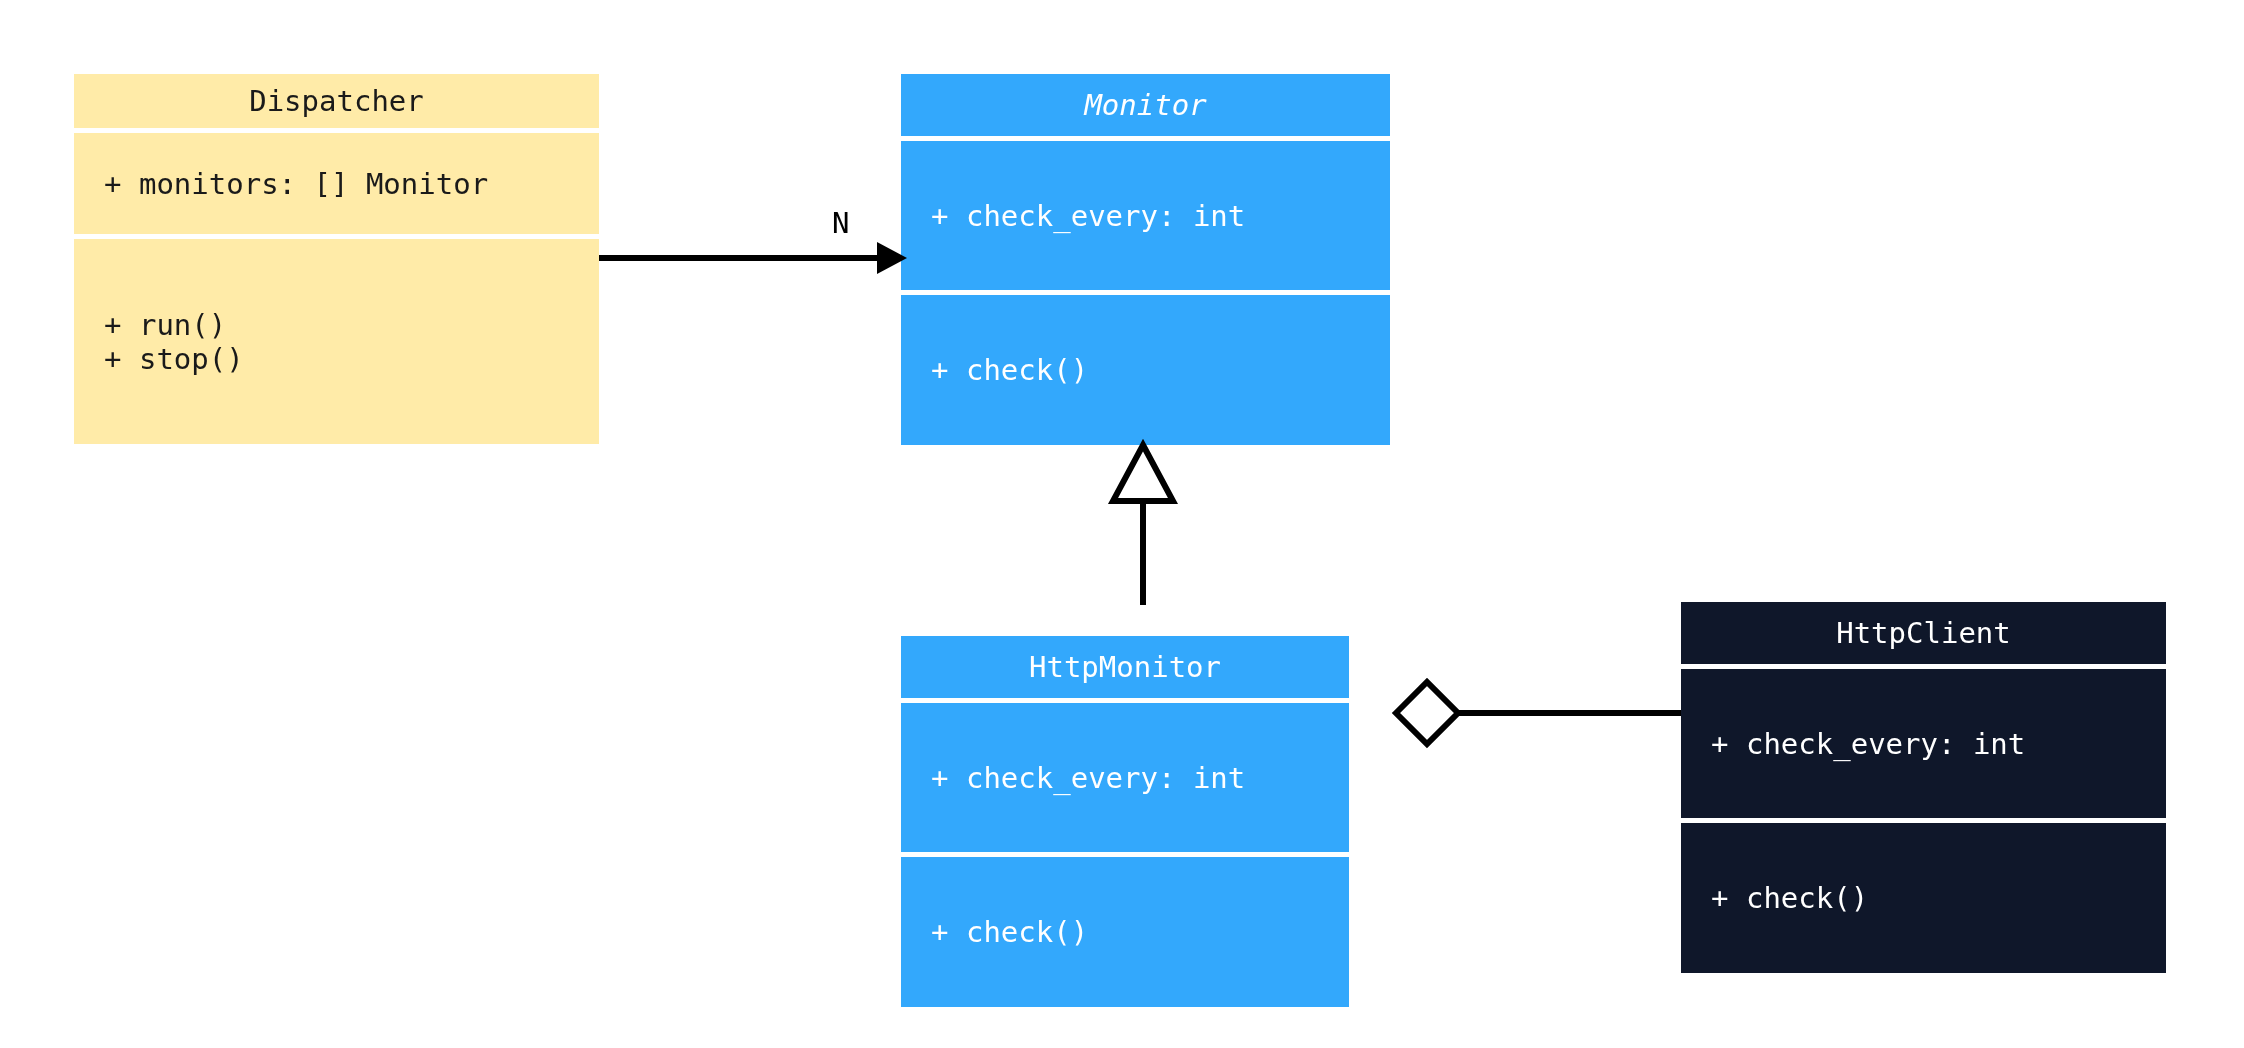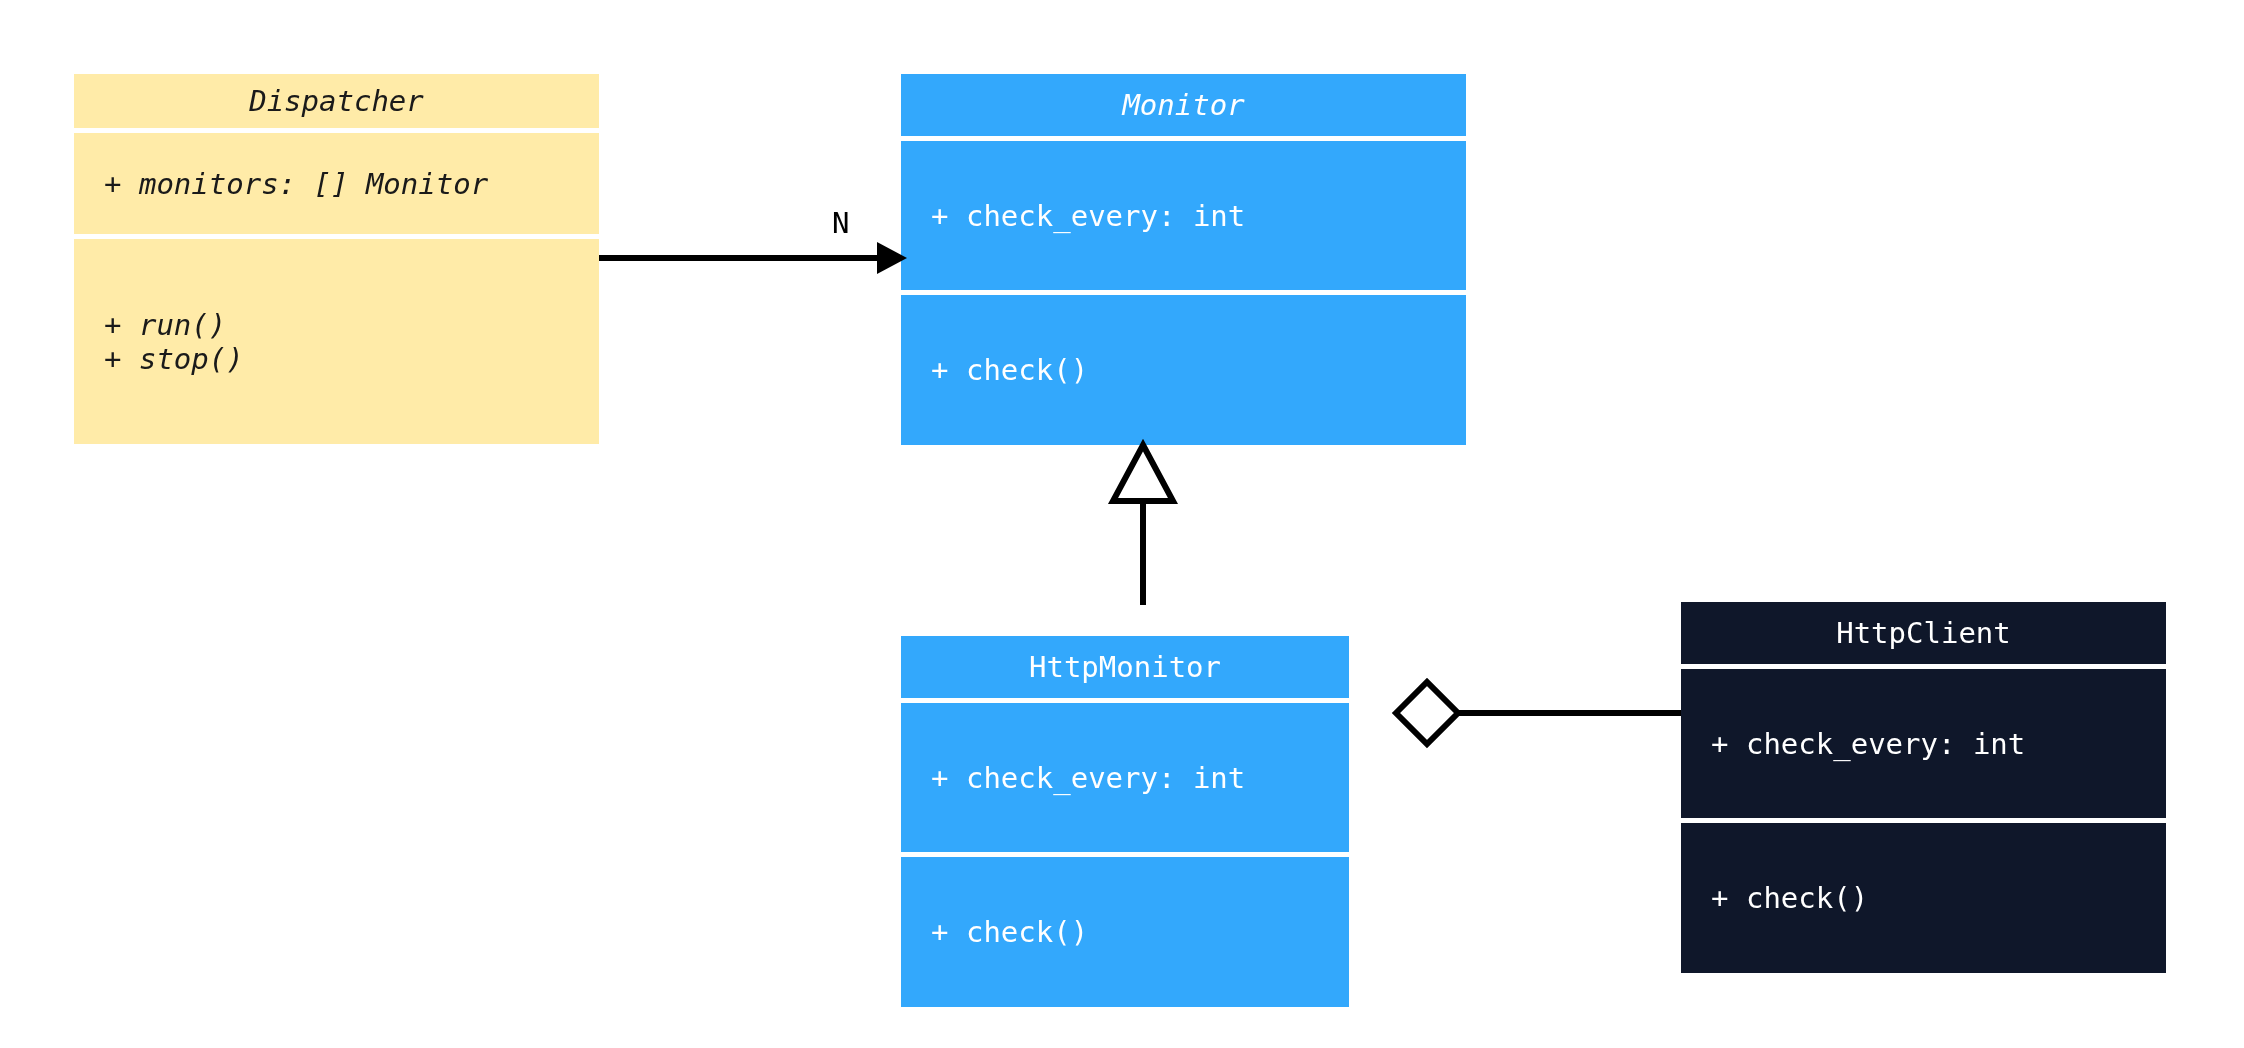--- a/index.html
+++ b/index.html
@@ -48,21 +48,21 @@
     display: flex;
     flex-direction: column;
   }
   .member {
     font-size: 29px;
     line-height: 34px;
     white-space: pre;
   }
 
   
-  .fill-yellow .compartment { background: #ffeba8; font-style: italic; }
+  .fill-yellow .compartment { background: #ffeba8; }
   .fill-yellow .class-title,
   .fill-yellow .member { color: #1a1a1a; }
 
   .fill-blue .compartment { background: #33a8fc; }
   .fill-blue .class-title,
   .fill-blue .member { color: #ffffff; }
 
   .fill-green .compartment { background: #0f172a; }
   .fill-green .class-title,
   .fill-green .member { color: #ffffff; }
@@ -90,21 +90,21 @@
     </div>
     <div class="compartment member-list" style="height:115px;">
       <span class="member">+ monitors: [] Monitor</span>
     </div>
     <div class="compartment member-list" style="height:233px;">
       <span class="member">+ run()</span>
       <span class="member">+ stop()</span>
     </div>
   </div>
 
-  <div class="uml-class fill-blue" style="left:901px; top:74px; width:565px; height:371px;">
+  <div class="uml-class fill-blue" style="left:901px; top:74px; width:489px; height:371px;">
     <div class="compartment title-bar" style="height:62px;">
       <span class="class-title abstract">Monitor</span>
     </div>
     <div class="compartment member-list" style="height:149px;">
       <span class="member">+ check_every: int</span>
     </div>
     <div class="compartment member-list" style="height:150px;">
       <span class="member">+ check()</span>
     </div>
   </div>

